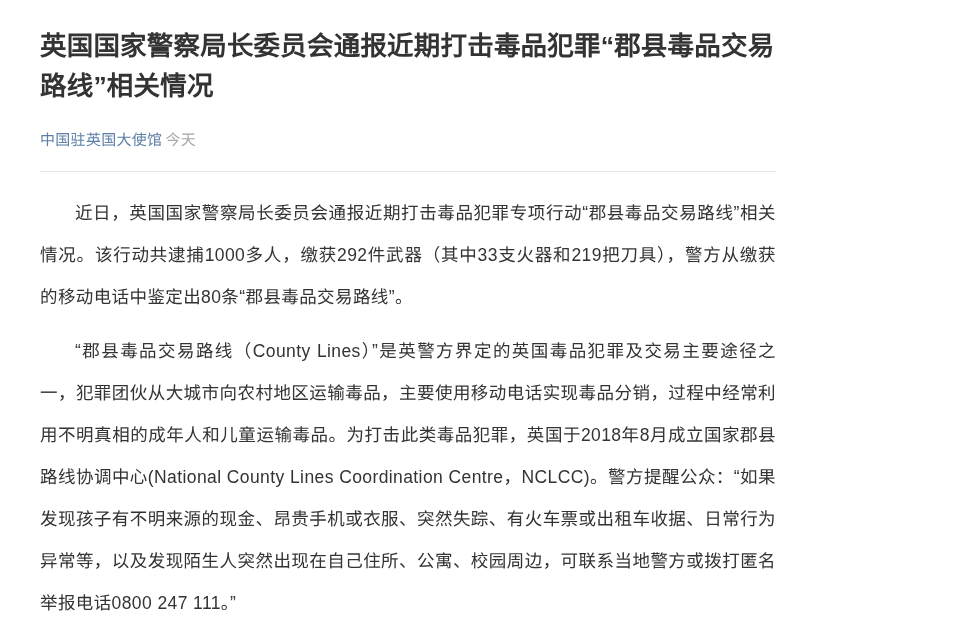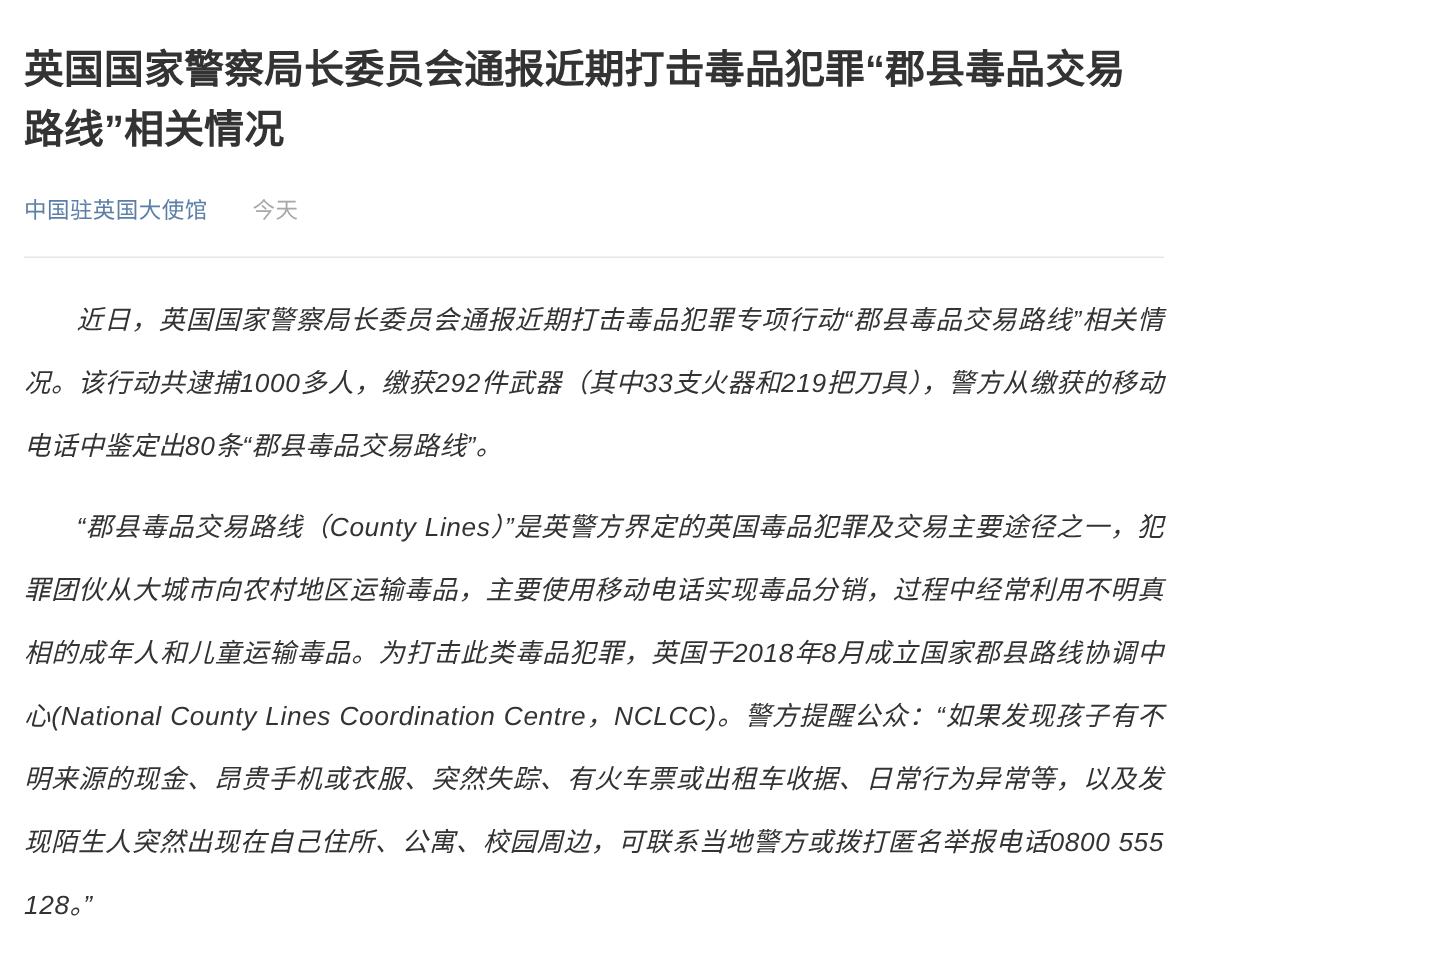--- a/index.html
+++ b/index.html
@@ -13,37 +13,37 @@
     height: 636px;
     overflow: hidden;
     font-family: "Liberation Sans", "DejaVu Sans", sans-serif;
     color: #222222;
   }
   .page {
     position: relative;
     width: 812px;
     height: 636px;
     box-sizing: border-box;
-    padding: 26px 36px 0 16px;
+    padding: 26px 36px 0 40px;
     background: #ffffff;
   }
   .article-title {
     font-size: 26.5px;
     line-height: 40px;
     font-weight: bold;
     color: #333333;
     letter-spacing: 0.2px;
     margin: 0 0 0 0;
     max-width: 900px;
   }
   .meta-row {
     margin-top: 22px;
     display: flex;
     align-items: center;
-    gap: 30px;
+    gap: 3px;
   }
   .meta-source {
     font-size: 15px;
     color: #5b7fa6;
     letter-spacing: 0.3px;
   }
   .meta-time {
     font-size: 15px;
     color: #a8a8a8;
     letter-spacing: 0.3px;
@@ -58,35 +58,34 @@
     margin-top: 20px;
   }
   .body-copy p {
     margin: 0 0 12px 0;
     font-size: 17.5px;
     line-height: 42px;
     color: #333333;
     text-align: justify;
     text-indent: 2em;
     letter-spacing: 0.4px;
-    font-style: italic;
   }
 </style>
 </head>
 <body>
 
 <div class="page">
 
   <h1 class="article-title">英国国家警察局长委员会通报近期打击毒品犯罪“郡县毒品交易路线”相关情况</h1>
 
   <div class="meta-row">
     <span class="meta-source">中国驻英国大使馆</span>
     <span class="meta-time">今天</span>
   </div>
 
   <hr class="divider">
 
   <div class="body-copy">
     <p>近日，英国国家警察局长委员会通报近期打击毒品犯罪专项行动“郡县毒品交易路线”相关情况。该行动共逮捕1000多人，缴获292件武器（其中33支火器和219把刀具），警方从缴获的移动电话中鉴定出80条“郡县毒品交易路线”。</p>
-    <p>“郡县毒品交易路线（County Lines）”是英警方界定的英国毒品犯罪及交易主要途径之一，犯罪团伙从大城市向农村地区运输毒品，主要使用移动电话实现毒品分销，过程中经常利用不明真相的成年人和儿童运输毒品。为打击此类毒品犯罪，英国于2018年8月成立国家郡县路线协调中心(National County Lines Coordination Centre，NCLCC)。警方提醒公众：“如果发现孩子有不明来源的现金、昂贵手机或衣服、突然失踪、有火车票或出租车收据、日常行为异常等，以及发现陌生人突然出现在自己住所、公寓、校园周边，可联系当地警方或拨打匿名举报电话0800 555 128。”</p>
+    <p>“郡县毒品交易路线（County Lines）”是英警方界定的英国毒品犯罪及交易主要途径之一，犯罪团伙从大城市向农村地区运输毒品，主要使用移动电话实现毒品分销，过程中经常利用不明真相的成年人和儿童运输毒品。为打击此类毒品犯罪，英国于2018年8月成立国家郡县路线协调中心(National County Lines Coordination Centre，NCLCC)。警方提醒公众：“如果发现孩子有不明来源的现金、昂贵手机或衣服、突然失踪、有火车票或出租车收据、日常行为异常等，以及发现陌生人突然出现在自己住所、公寓、校园周边，可联系当地警方或拨打匿名举报电话0800 247 111。”</p>
   </div>
 
 </div>
 
 </body></html>

